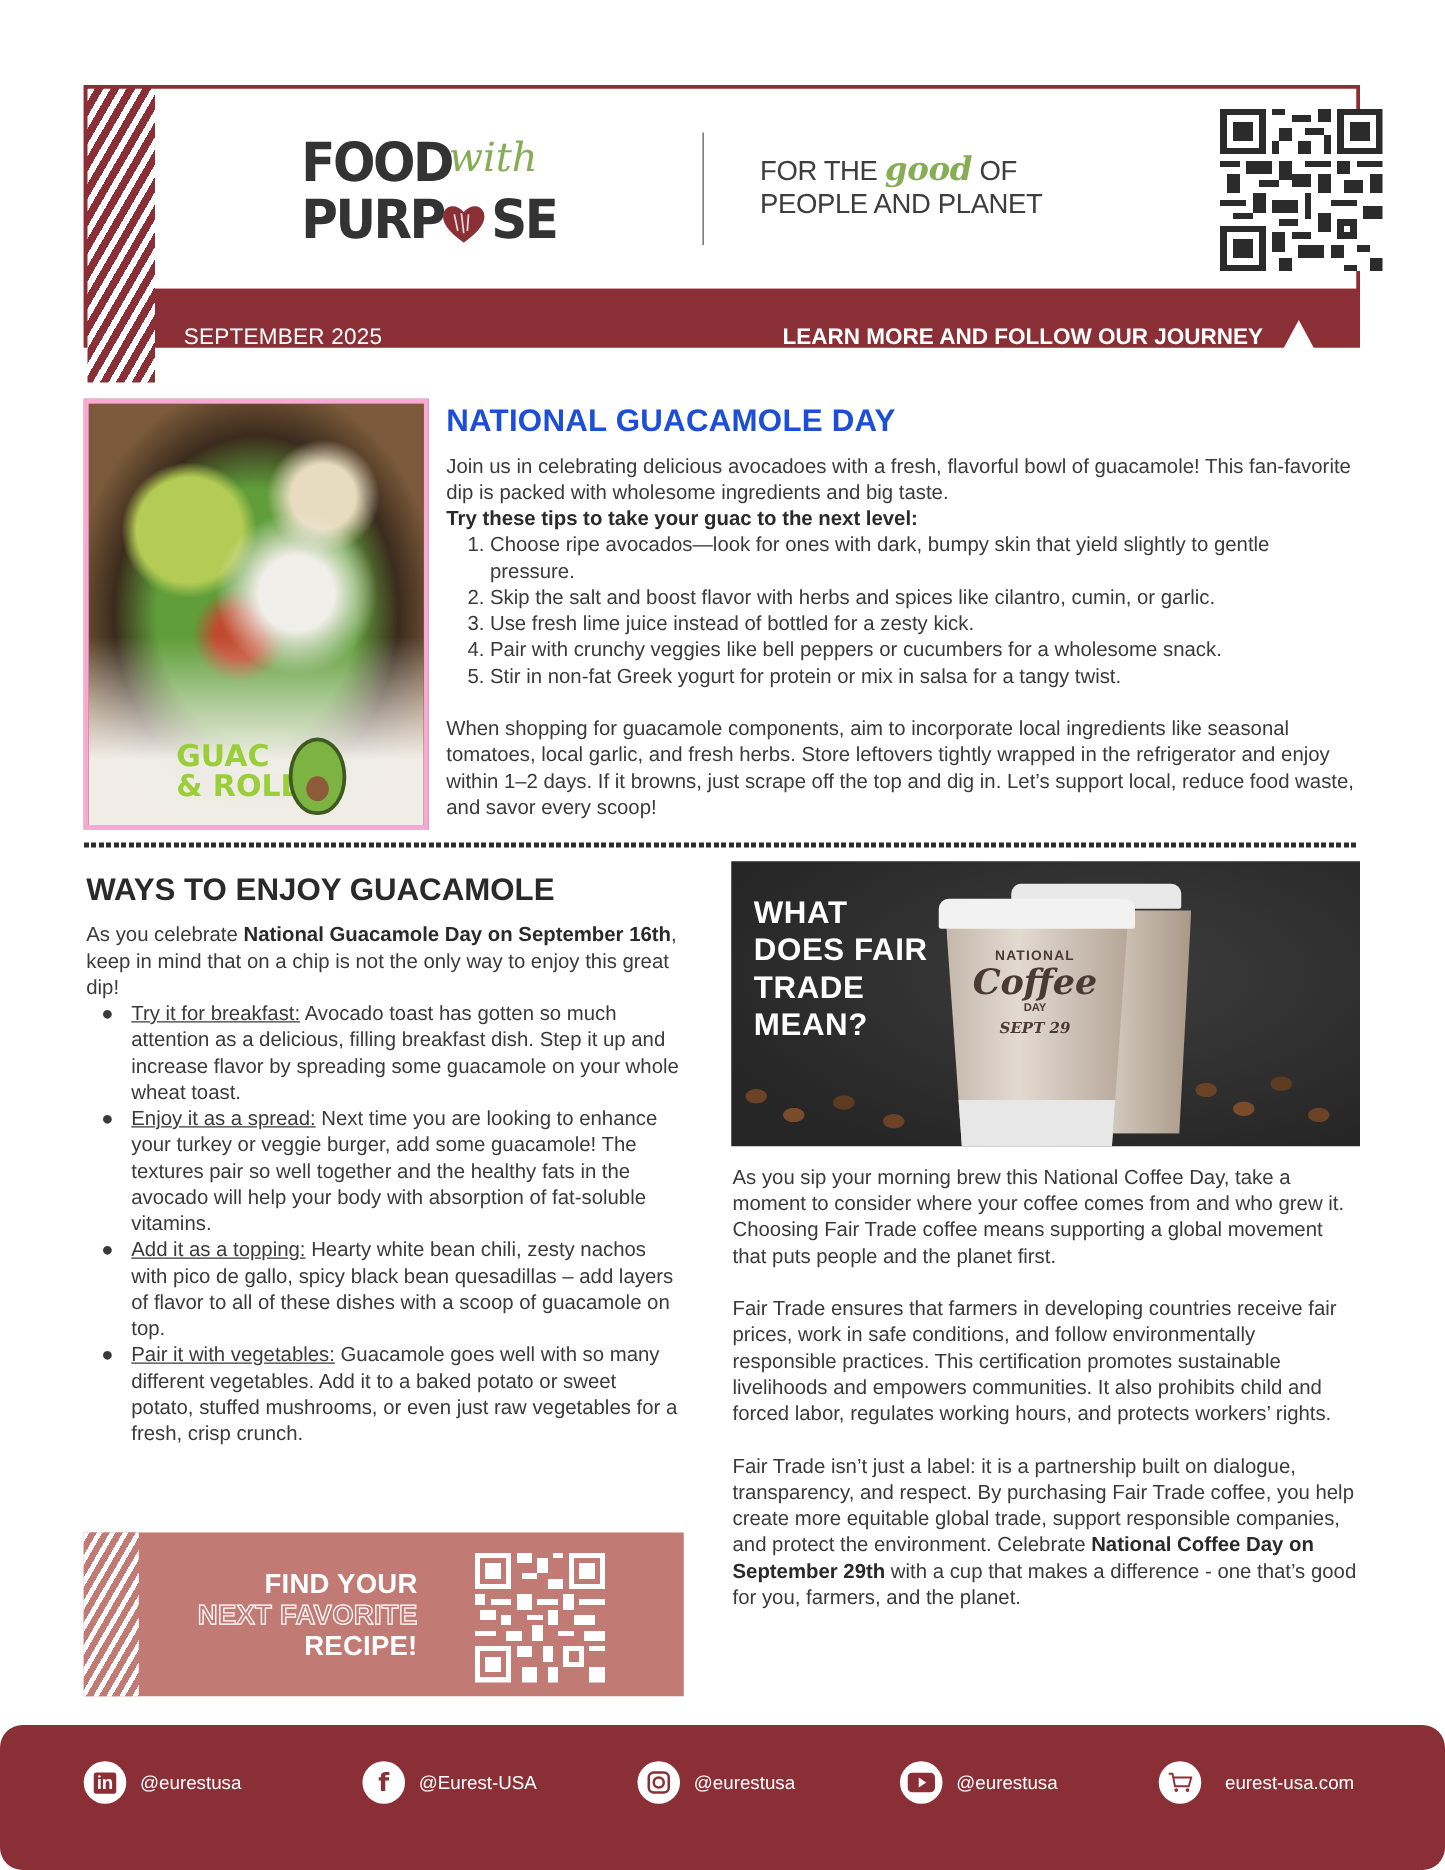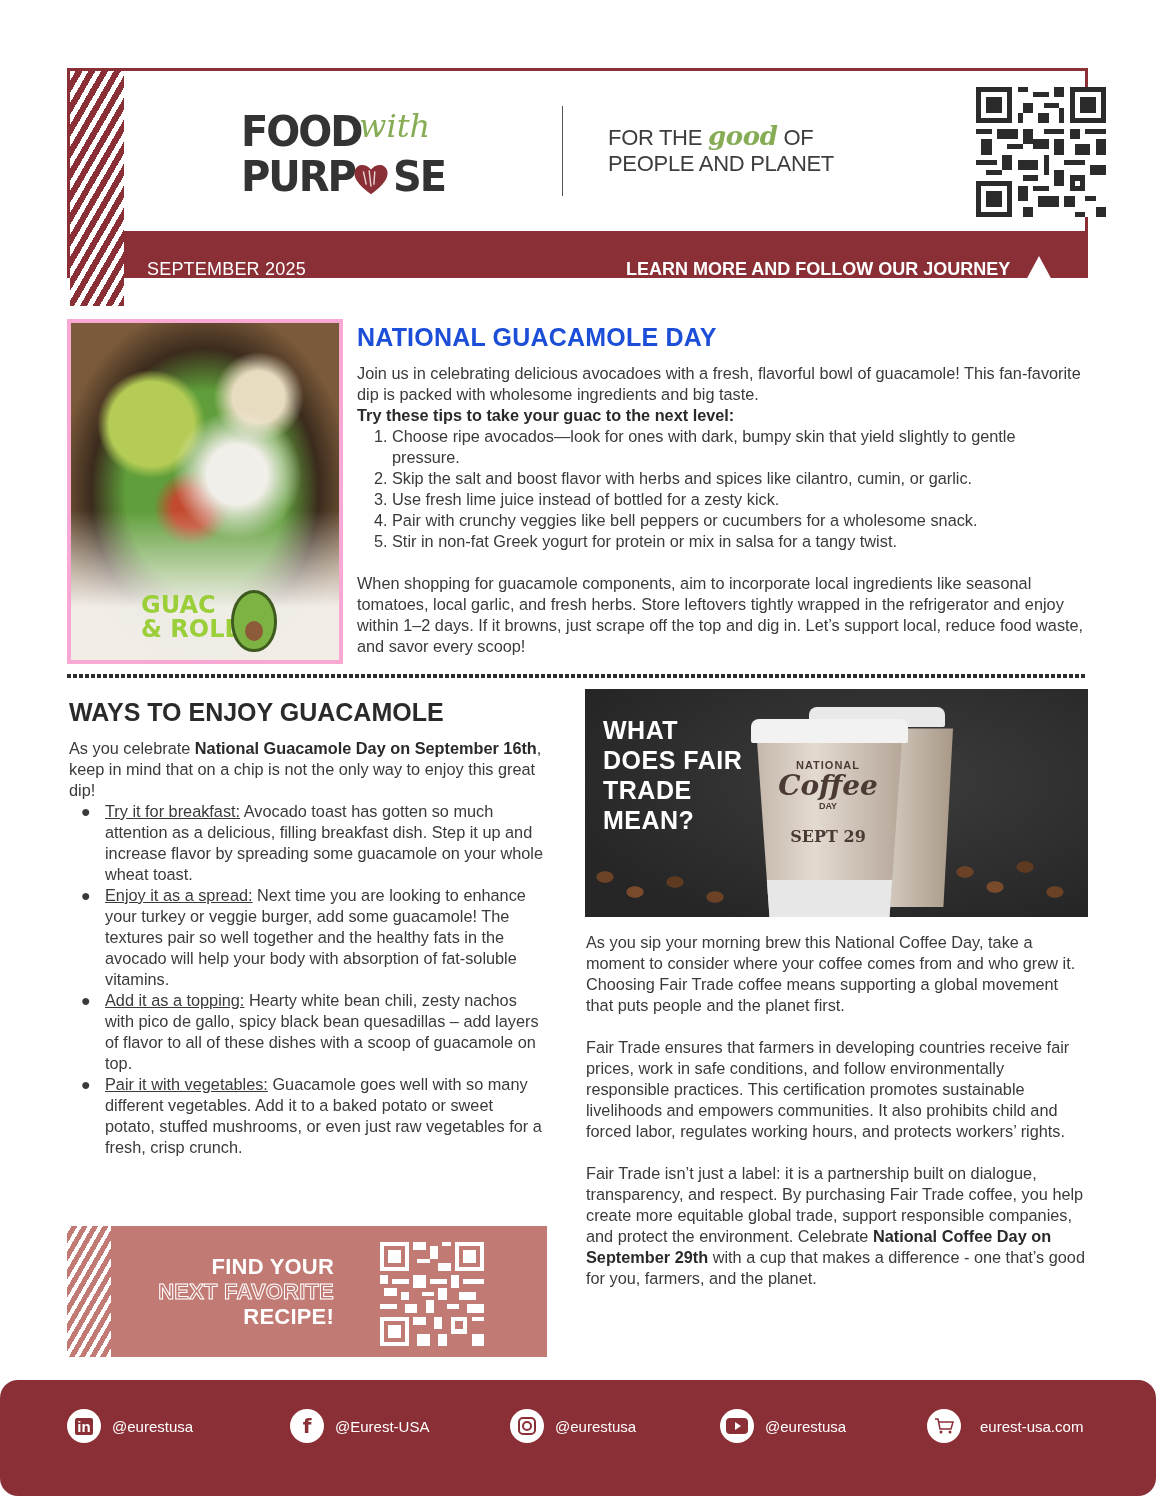--- a/index.html
+++ b/index.html
@@ -90,21 +90,21 @@
   .cup { position: absolute; border-radius: 4px; }
   .cup-back { left: 248px; top: 28px; width: 120px; height: 190px; background: linear-gradient(90deg, #b6a89a, #d8cec4 40%, #a99988); clip-path: polygon(0 6%, 100% 6%, 92% 100%, 8% 100%); }
   .cup-front { left: 172px; top: 36px; width: 145px; height: 200px; background: linear-gradient(90deg, #c5b8ab, #e3dad1 40%, #b6a799); clip-path: polygon(0 8%, 100% 8%, 91% 100%, 9% 100%); }
   .cup-sleeve-base { position: absolute; left: 0; right: 0; bottom: 0; height: 45px; background: #e7e7e7; }
   .lid-front { position: absolute; left: 166px; top: 30px; width: 157px; height: 24px; background: #f2f2f2; border-radius: 8px 8px 2px 2px; }
   .lid-back { position: absolute; left: 224px; top: 18px; width: 136px; height: 20px; background: #e9e9e9; border-radius: 8px 8px 2px 2px; }
   .cup-label { position: absolute; left: 183px; top: 70px; width: 120px; text-align: center; color: #4a3a33; }
   .cup-national { font-size: 11px; font-weight: bold; letter-spacing: 1px; }
   .cup-coffee { font-family: "DejaVu Serif", serif; font-style: italic; font-weight: bold; font-size: 28px; line-height: 30px; }
   .cup-day { font-size: 9px; font-weight: bold; }
-  .cup-date { font-family: "DejaVu Serif", serif; font-weight: bold; font-size: 16px; margin-top: 16px; }
+  .cup-date { font-family: "DejaVu Serif", serif; font-weight: bold; font-size: 12px; margin-top: 4px; font-style: italic; }
   .beans { position: absolute; left: 0; right: 0; bottom: 0; height: 80px;
     background:
       radial-gradient(ellipse 9px 6px at 20px 40px, #6b4226 90%, transparent),
       radial-gradient(ellipse 9px 6px at 50px 55px, #7a4b2b 90%, transparent),
       radial-gradient(ellipse 9px 6px at 90px 45px, #5e3a20 90%, transparent),
       radial-gradient(ellipse 9px 6px at 130px 60px, #6b4226 90%, transparent),
       radial-gradient(ellipse 9px 6px at 380px 35px, #6b4226 90%, transparent),
       radial-gradient(ellipse 9px 6px at 410px 50px, #7a4b2b 90%, transparent),
       radial-gradient(ellipse 9px 6px at 440px 30px, #5e3a20 90%, transparent),
       radial-gradient(ellipse 9px 6px at 470px 55px, #6b4226 90%, transparent); }

